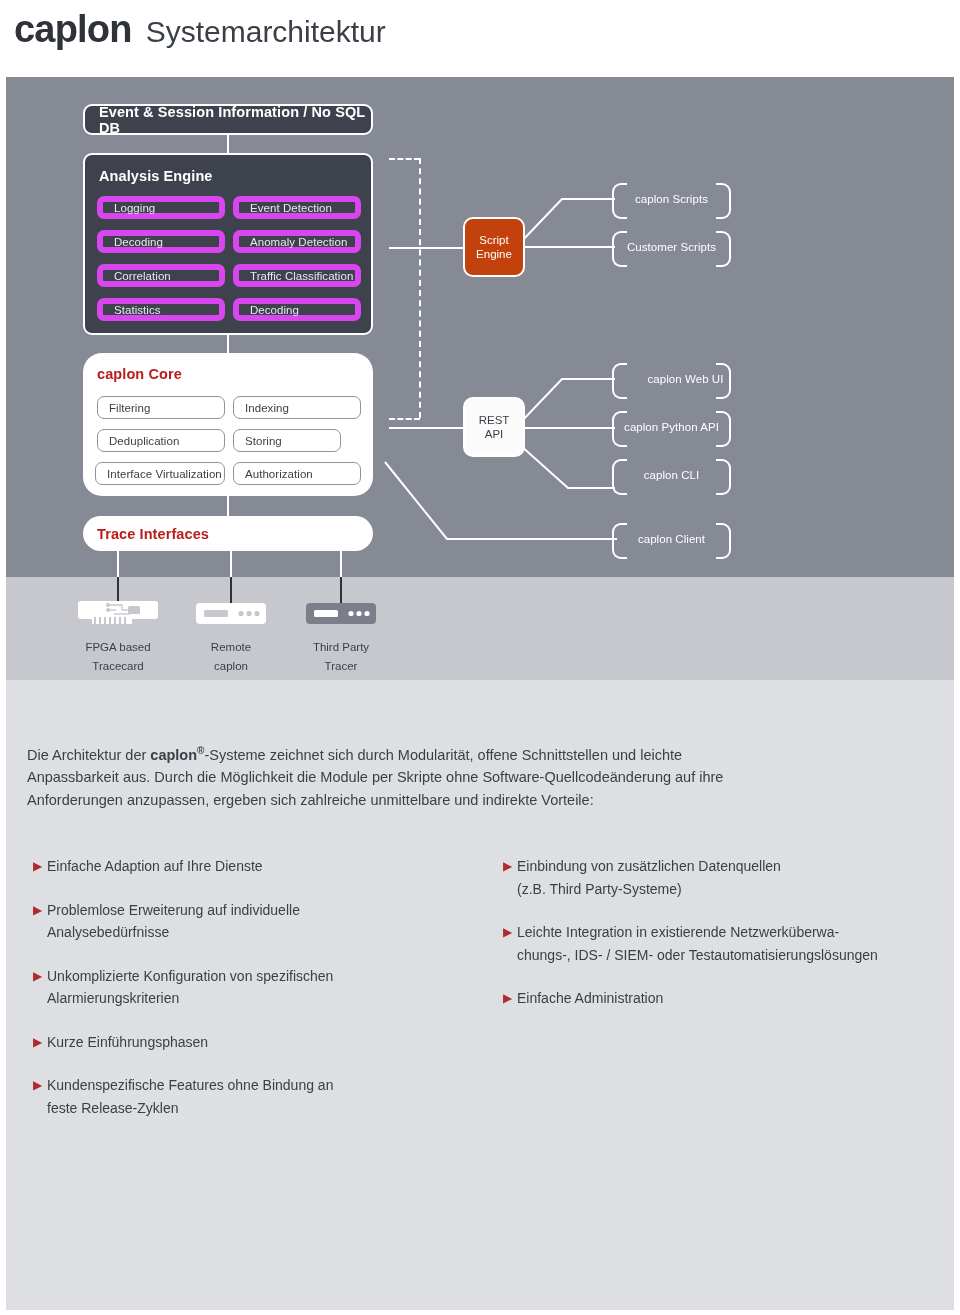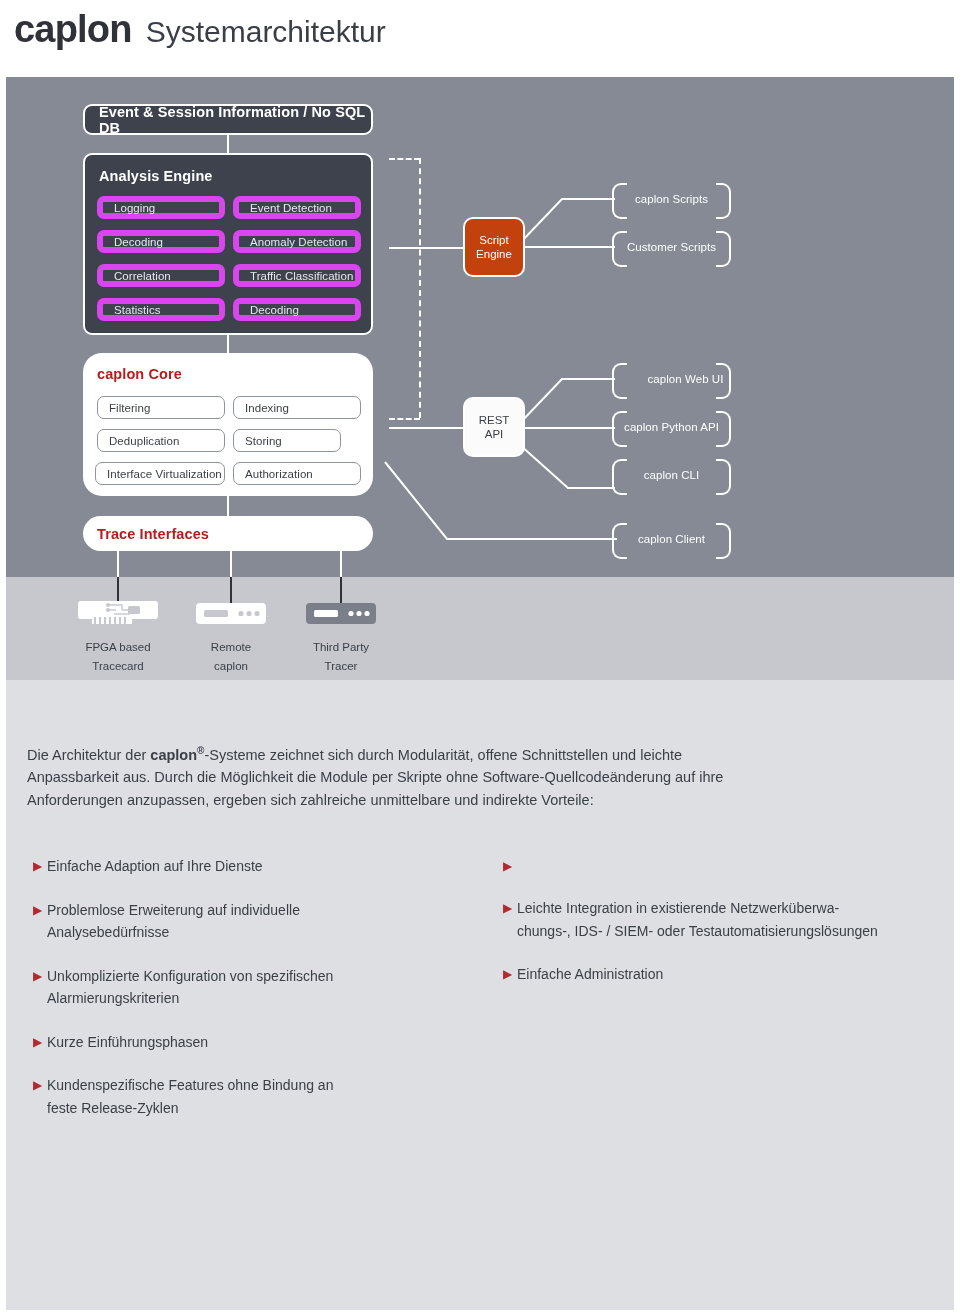--- a/index.html
+++ b/index.html
@@ -315,20 +315,22 @@
     <div class="bullet">
       <span class="bullet-marker">▶</span>
       <span class="bullet-text">Kundenspezifische Features ohne Bindung an
 feste Release-Zyklen</span>
     </div>
   </div>
 
   <div class="bullets col-right">
     <div class="bullet">
       <span class="bullet-marker">▶</span>
+      <span class="bullet-text">Einbindung von zusätzlichen Datenquellen
+(z.B. Third Party-Systeme)</span>
     </div>
     <div class="bullet">
       <span class="bullet-marker">▶</span>
       <span class="bullet-text">Leichte Integration in existierende Netzwerküberwa-
 chungs-, IDS- / SIEM- oder Testautomatisierungslösungen</span>
     </div>
     <div class="bullet">
       <span class="bullet-marker">▶</span>
       <span class="bullet-text">Einfache Administration</span>
     </div>

